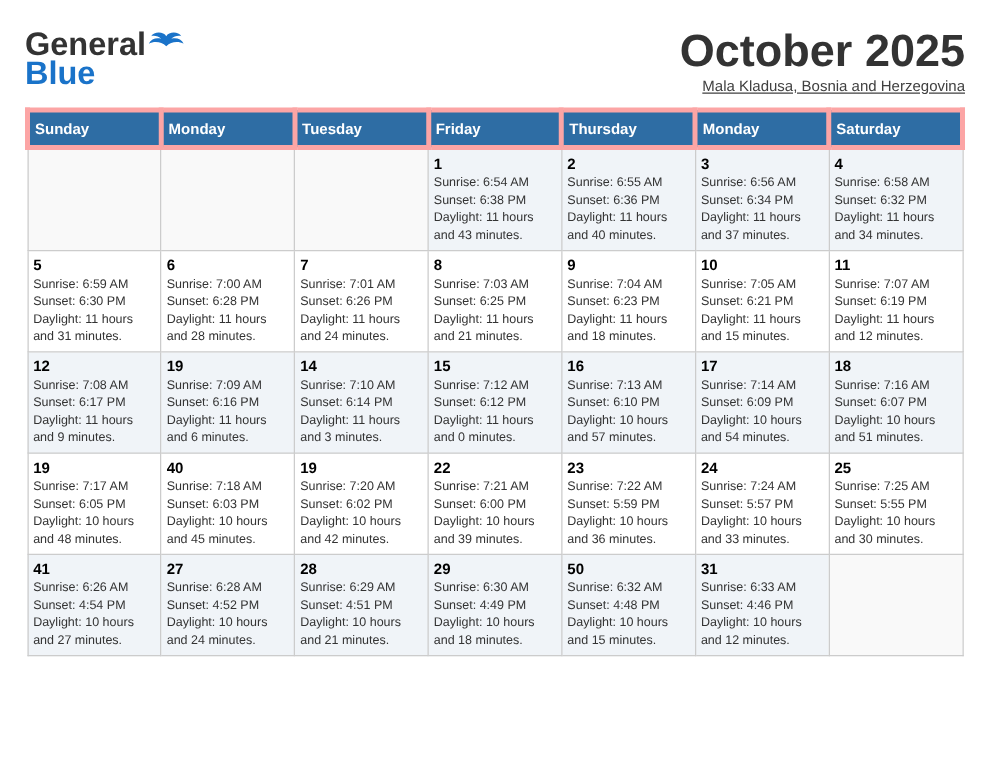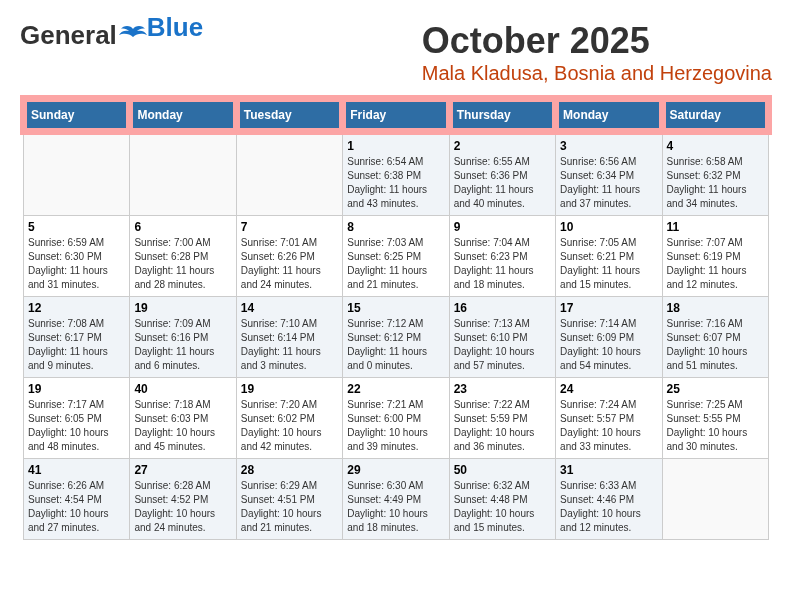--- a/index.html
+++ b/index.html
@@ -11,47 +11,49 @@
       padding: 20px;
     }
     .header {
       display: flex;
       justify-content: space-between;
       align-items: flex-start;
       margin-bottom: 10px;
     }
     .logo {
       display: flex;
-      flex-direction: row;
+      flex-direction: column;
       align-items: flex-start;
     }
     .title-section {
+      text-align: right;
     }
     .month-title {
       font-size: 36px;
       font-weight: bold;
       color: #333;
     }
     .subtitle {
-      font-size: 20px;
-      color: #c2410c;
+      font-size: 12px;
+      color: #404040;
+      text-decoration: underline;
     }
     .calendar {
       width: 100%;
       border-collapse: collapse;
       font-size: 11px;
     }
     .calendar th {
       background-color: #2e6da4;
       color: white;
       padding: 6px 4px;
       text-align: left;
       font-size: 12px;
       font-weight: bold;
-      border: 7px solid #fca5a5;
+      border: 4px solid #fca5a5;
     }
     .calendar td {
       border: 1px solid #ccc;
       vertical-align: top;
       padding: 4px;
       width: calc(100%/7);
       min-height: 80px;
       background: #fff;
     }
     .calendar tr:nth-child(odd) td {

